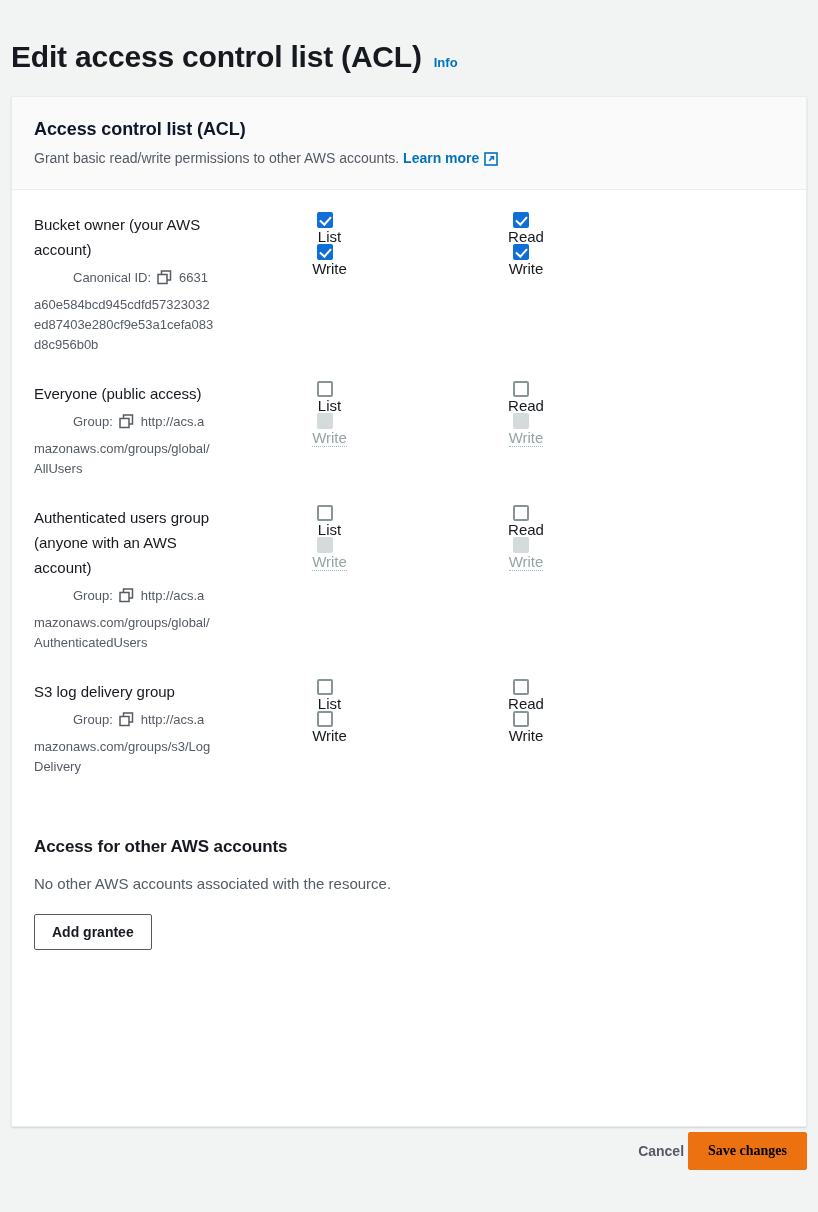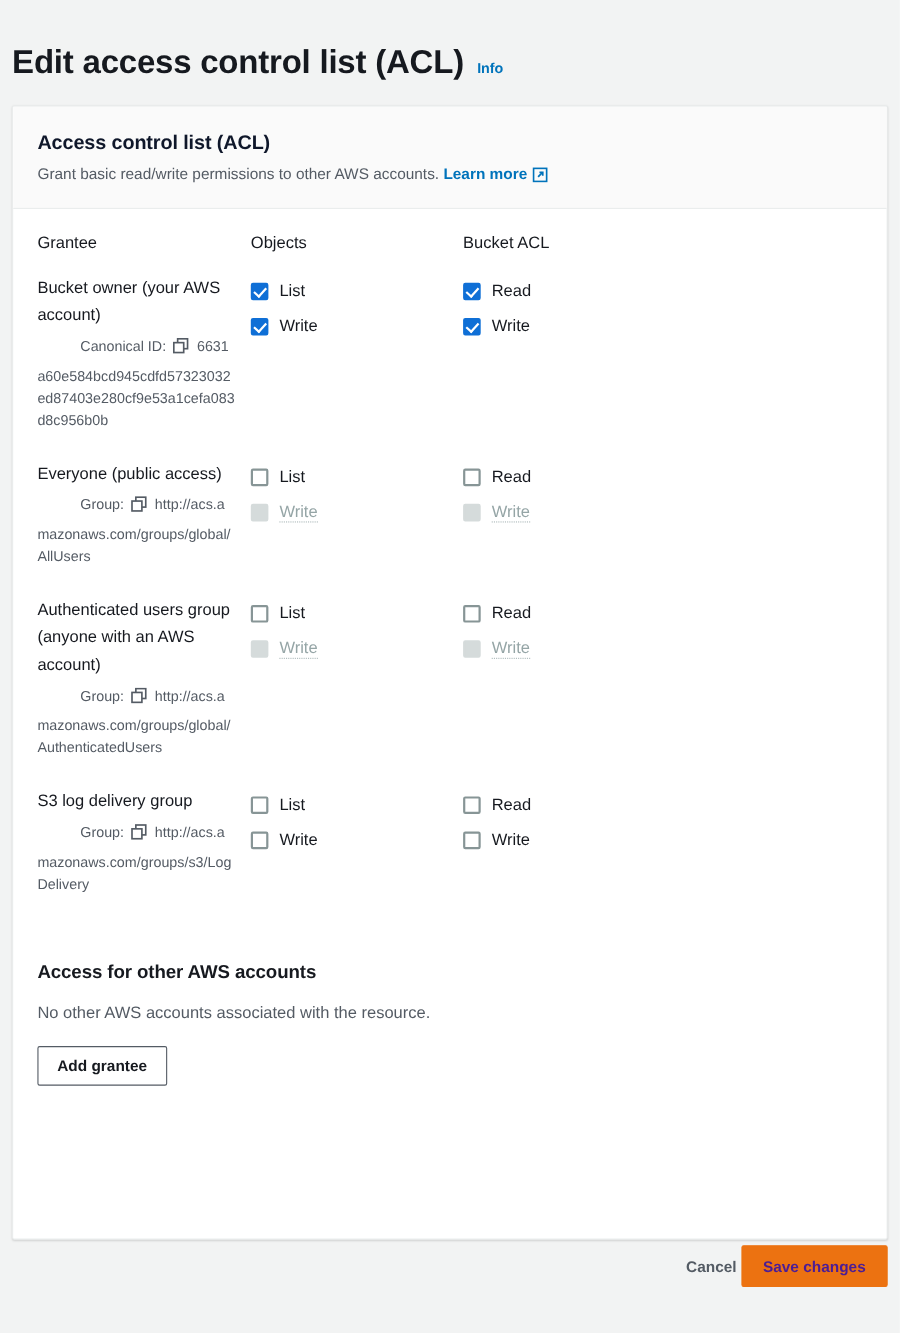--- a/index.html
+++ b/index.html
@@ -124,20 +124,21 @@
     line-height: 20px;
   }
   .meta-value-first { display: inline; }
   .meta-value-rest { display: block; margin-top: 3px; }
 
   
   .cb-line {
     display: flex;
     align-items: center;
     height: 31px;
+    flex-direction: column;
   }
   .cb-line + .cb-line { margin-top: 1px; }
   .cb {
     width: 16px;
     height: 16px;
     flex: 0 0 16px;
     border-radius: 2px;
     border: 2px solid #879596;
     background: #ffffff;
     position: relative;
@@ -218,26 +219,26 @@
     font-size: 14px;
     font-weight: 700;
     cursor: pointer;
     padding: 10px 4px;
     font-family: "Liberation Sans", sans-serif;
   }
   .btn-primary {
     background: #ec7211;
     border: 1px solid #ec7211;
     border-radius: 2px;
-    color: #4c1d95;
+    color: #000000;
     font-size: 14px;
     font-weight: 700;
     padding: 10px 19px;
     cursor: pointer;
-    font-family: Liberation Sans, sans-serif;
+    font-family: Liberation Serif, serif;
   }
 </style>
 </head>
 <body>
 
 <div class="page-title-bar">
   <h1 class="page-title">Edit access control list (ACL)</h1>
   <a class="info-link">Info</a>
 </div>
 
@@ -252,25 +253,20 @@
               <rect x="1" y="1" width="12" height="12" fill="none" stroke="#0073bb" stroke-width="1.6"></rect>
               <path d="M5.2 8.8 L9.2 4.8" stroke="#0073bb" stroke-width="1.6" fill="none"></path>
               <path d="M6.4 4.8 H9.4 V7.8" stroke="#0073bb" stroke-width="1.6" fill="none"></path>
             </svg></span>
       </a>
     </div>
   </div>
 
   <div class="panel-body">
 
-    <div class="acl-row">
-      <div class="col-grantee col-head">Grantee</div>
-      <div class="col-objects col-head">Objects</div>
-      <div class="col-bucket col-head">Bucket ACL</div>
-    </div>
 
     <div id="grantee-rows">
         <div class="acl-row">
           <div class="col-grantee">
             <div class="grantee-name">Bucket owner (your AWS account)</div>
             <div class="grantee-meta"><span class="meta-label">Canonical ID:</span><span class="copy-icon"><svg width="15" height="15" viewBox="0 0 15 15">
                   <rect x="4.5" y="1" width="9" height="9" fill="none" stroke="#545b64" stroke-width="1.5"></rect>
                   <rect x="1" y="4.5" width="9" height="9" fill="#ffffff" stroke="#545b64" stroke-width="1.5"></rect>
                 </svg></span><span class="meta-value meta-value-first">6631</span><span class="meta-value meta-value-rest">a60e584bcd945cdfd57323032ed87403e280cf9e53a1cefa083d8c956b0b</span></div>
           </div>

